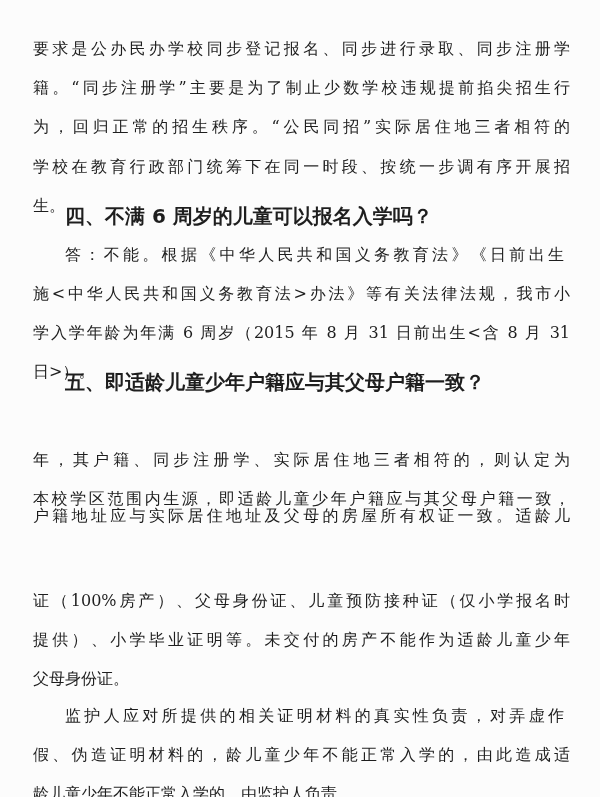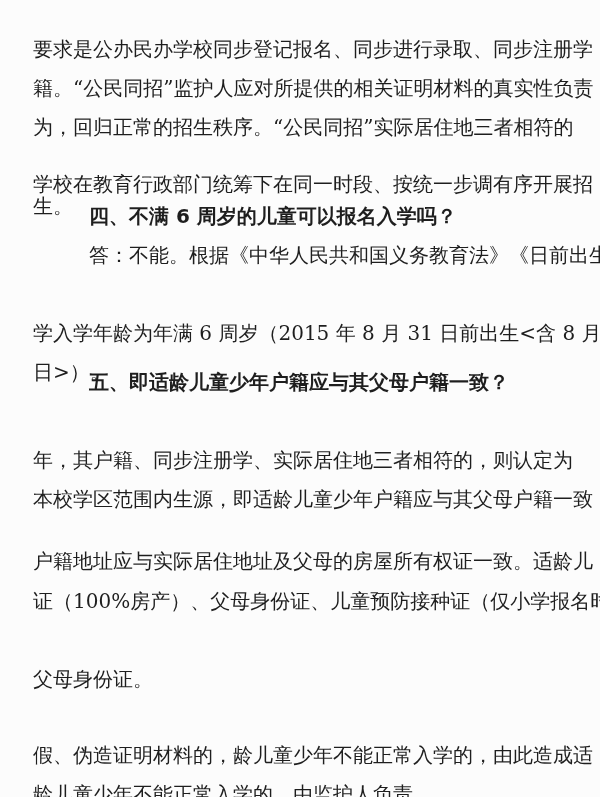--- a/index.html
+++ b/index.html
@@ -11,56 +11,59 @@
     }
     .page {
       position: relative;
       width: 600px; height: 797px;
       background: #fcfcfc;
     }
     .line {
       position: absolute;
       left: 33px;
       width: 537px;
-      font-size: 20px;
+      font-size: 16px;
       line-height: 26px;
       height: 26px;
       white-space: nowrap;
       text-align: justify;
       text-align-last: justify;
       letter-spacing: 0px;
     }
     .line.last { text-align-last: left; }
-    .line.indent { left: 89px; width: 499px; }
+    .line.indent { left: 65px; width: 499px; }
     .heading {
       font-family: "DejaVu Sans", "Liberation Sans", sans-serif;
       font-weight: bold;
       text-align-last: left;
       font-size: 20px;
     }
   </style>
 </head>
 <body>
 
 <div class="page">
 
   <div class="line" style="top:36px">要求是公办民办学校同步登记报名、同步进行录取、同步注册学</div>
-  <div class="line" style="top:75px">籍。“公民同招”监护人应对所提供的相关证明材料的真实性负责</div>
+  <div class="line" style="top:75px">籍。“同步注册学”主要是为了制止少数学校违规提前掐尖招生行</div>
   <div class="line" style="top:114px">为，回归正常的招生秩序。“公民同招”实际居住地三者相符的</div>
-  <div class="line" style="top:171px">学校在教育行政部门统筹下在同一时段、按统一步调有序开展招</div>
+  <div class="line" style="top:154px">学校在教育行政部门统筹下在同一时段、按统一步调有序开展招</div>
   <div class="line last" style="top:193px">生。</div>
 
   <div class="line indent heading" style="top:203px">四、不满 6 周岁的儿童可以报名入学吗？</div>
   <div class="line indent" style="top:242px">答：不能。根据《中华人民共和国义务教育法》《日前出生</div>
+  <div class="line" style="top:281px">施&lt;中华人民共和国义务教育法&gt;办法》等有关法律法规，我市小</div>
   <div class="line" style="top:320px">学入学年龄为年满 6 周岁（2015 年 8 月 31 日前出生&lt;含 8 月 31</div>
   <div class="line last" style="top:359px">日&gt;）。</div>
 
   <div class="line indent heading" style="top:369px">五、即适龄儿童少年户籍应与其父母户籍一致？</div>
   <div class="line" style="top:447px">年，其户籍、同步注册学、实际居住地三者相符的，则认定为</div>
   <div class="line" style="top:486px">本校学区范围内生源，即适龄儿童少年户籍应与其父母户籍一致，</div>
-  <div class="line" style="top:548px">户籍地址应与实际居住地址及父母的房屋所有权证一致。适龄儿</div>
+  <div class="line" style="top:503px">户籍地址应与实际居住地址及父母的房屋所有权证一致。适龄儿</div>
   <div class="line" style="top:588px">证（100%房产）、父母身份证、儿童预防接种证（仅小学报名时</div>
+  <div class="line" style="top:627px">提供）、小学毕业证明等。未交付的房产不能作为适龄儿童少年</div>
   <div class="line last" style="top:666px">父母身份证。</div>
 
+  <div class="line indent" style="top:703px">监护人应对所提供的相关证明材料的真实性负责，对弄虚作</div>
   <div class="line" style="top:742px">假、伪造证明材料的，龄儿童少年不能正常入学的，由此造成适</div>
   <div class="line last" style="top:781px">龄儿童少年不能正常入学的，由监护人负责。</div>
 
 </div>
 
 </body></html>

